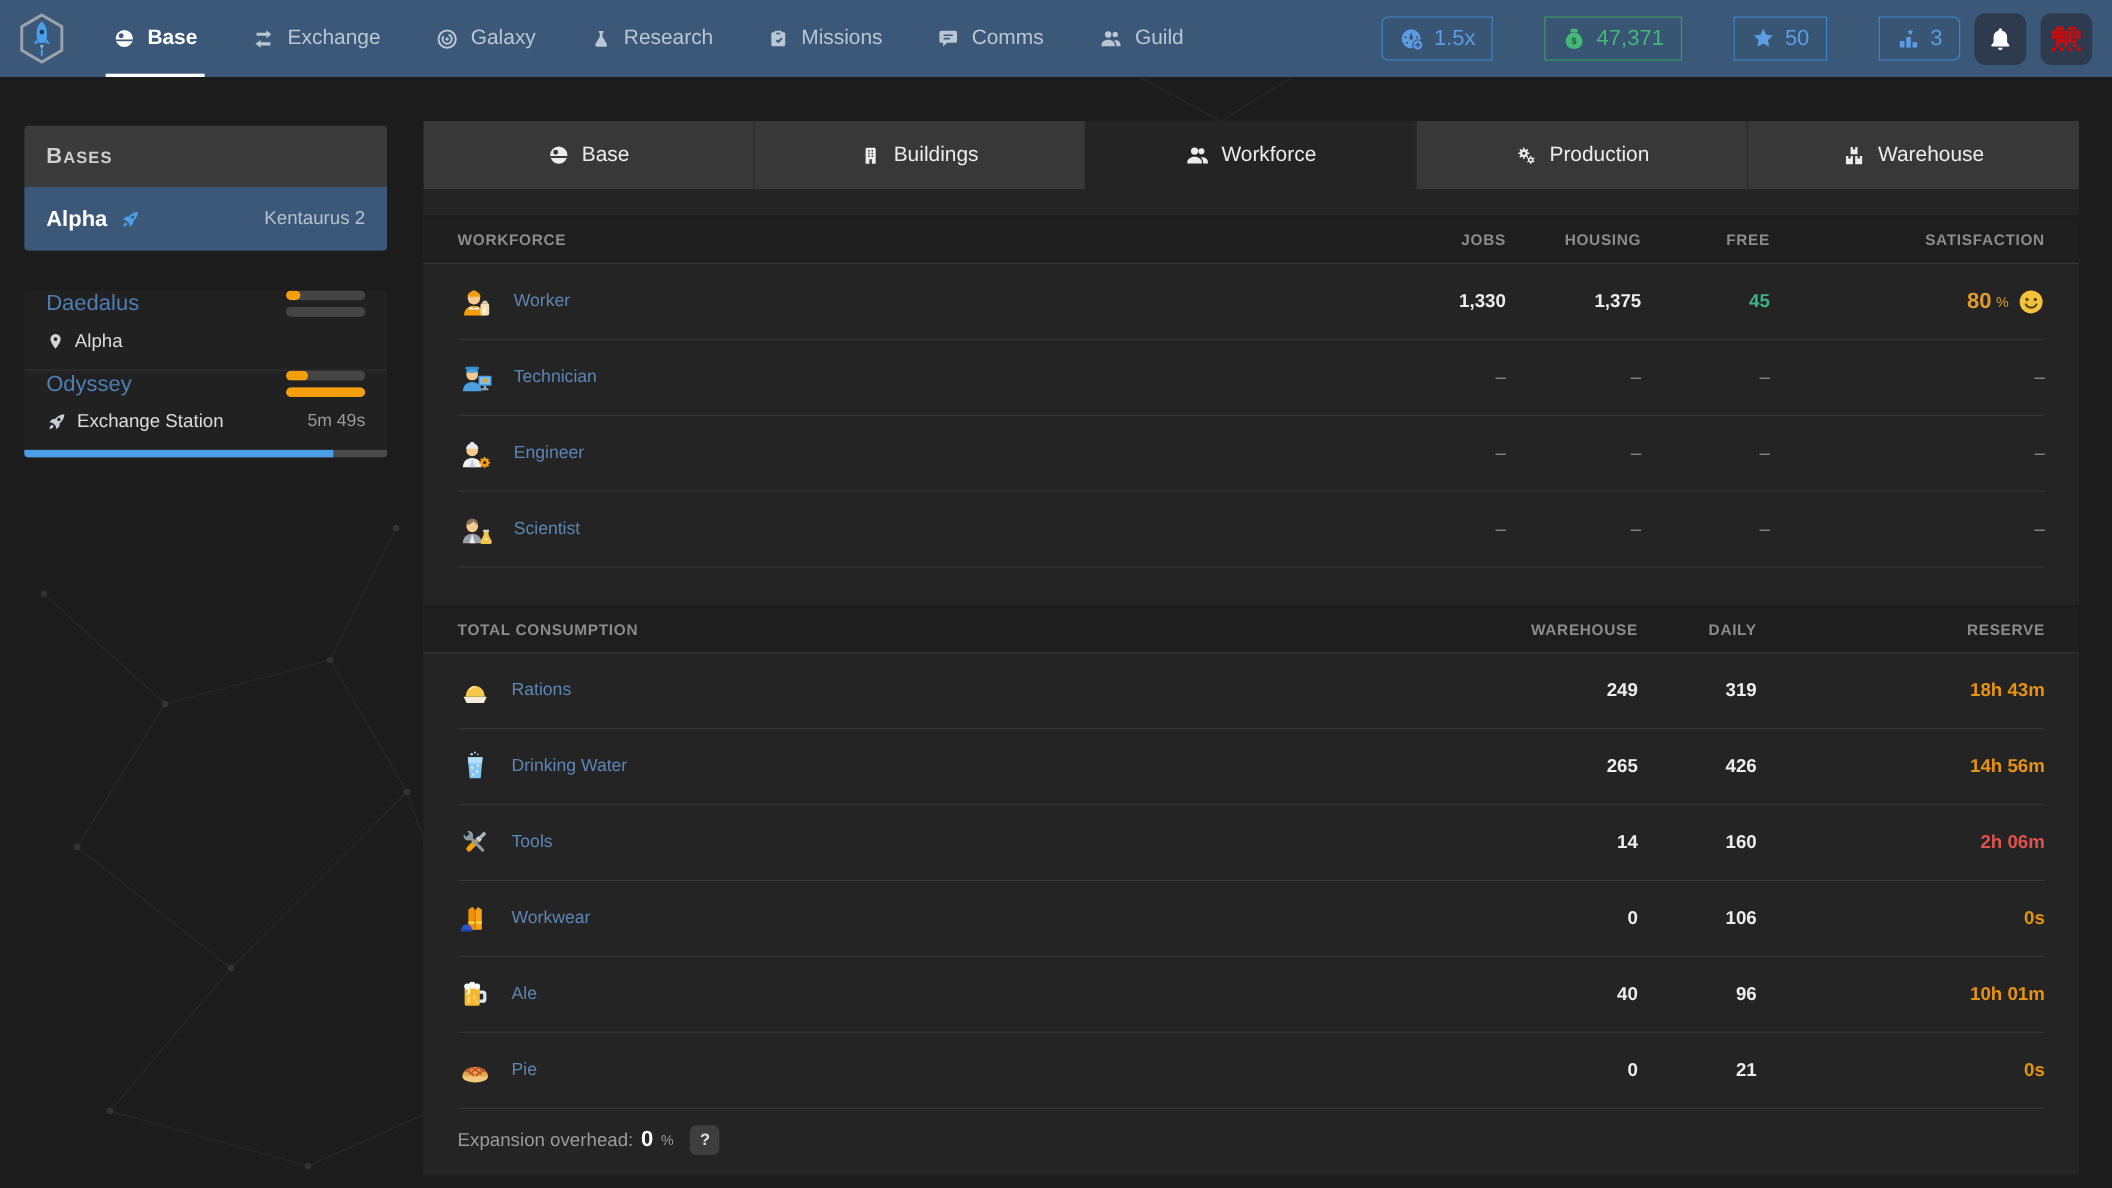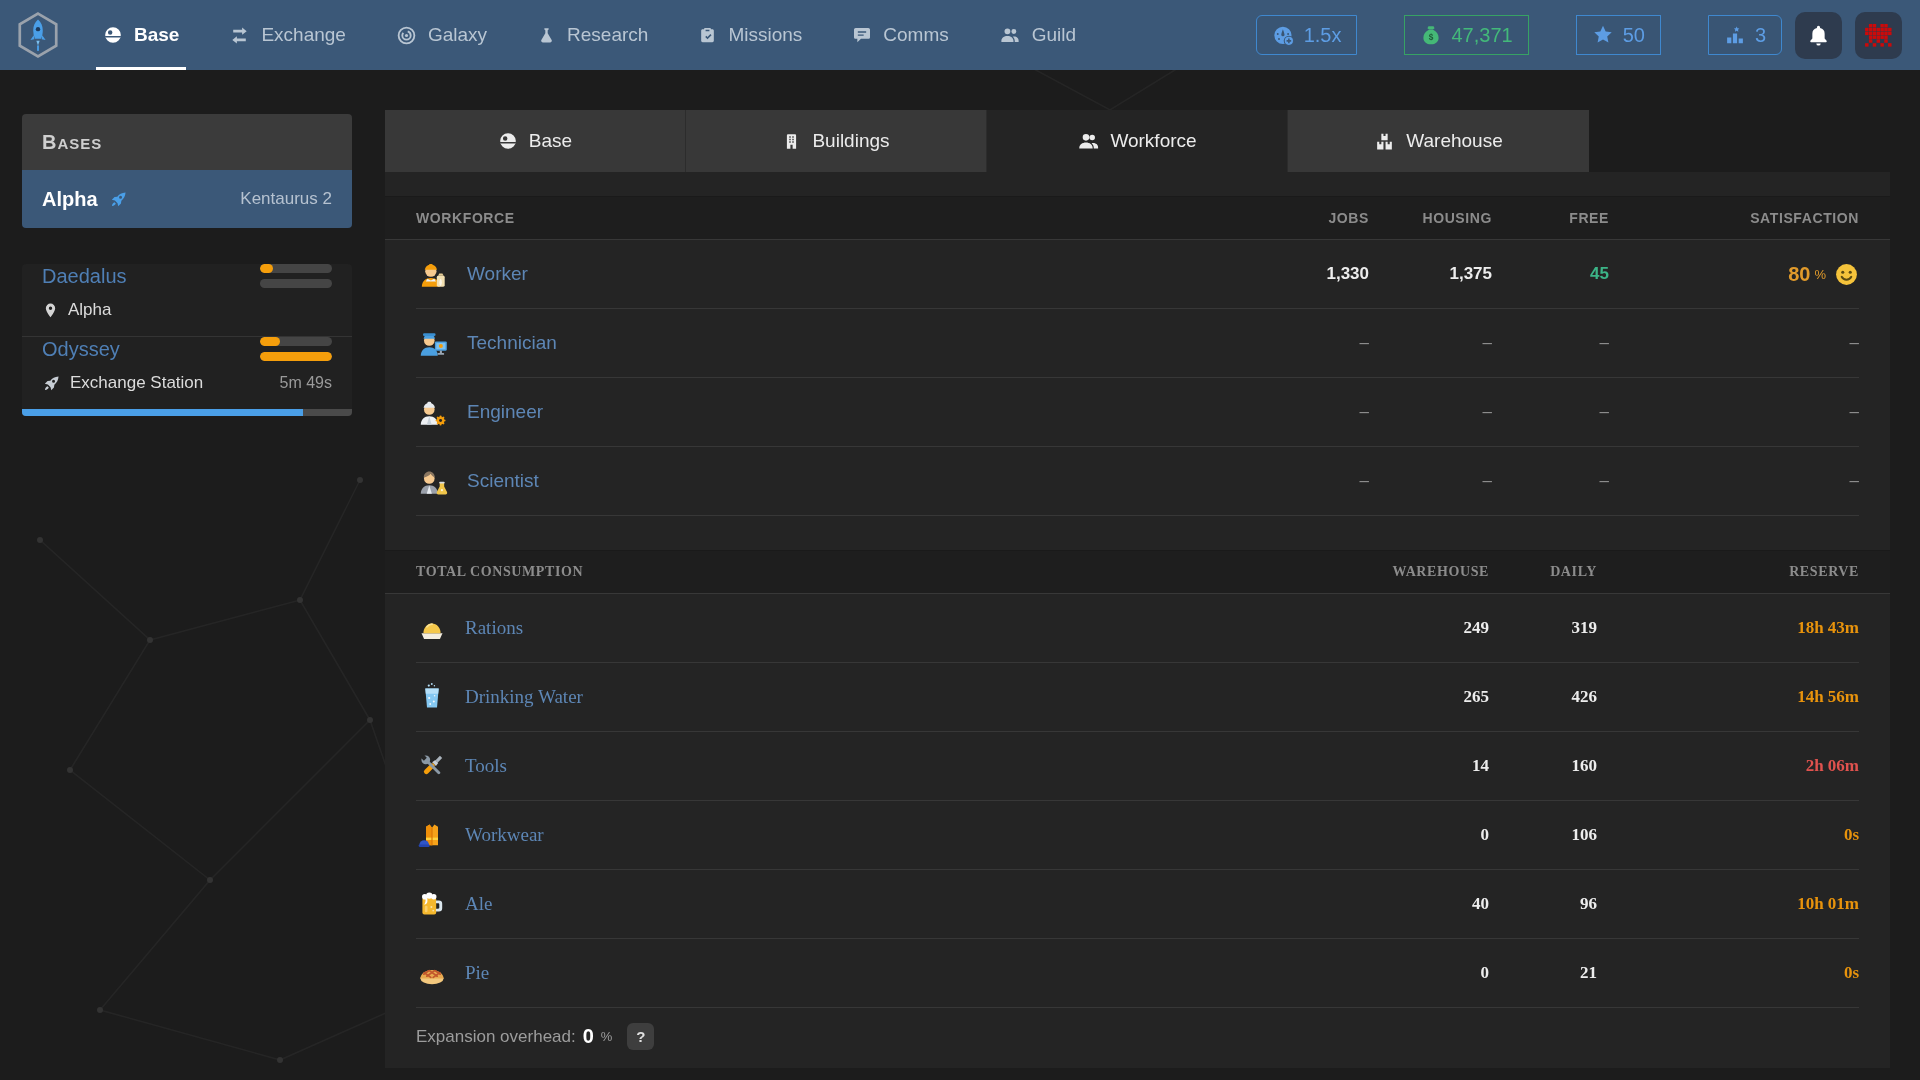--- a/index.html
+++ b/index.html
@@ -48,23 +48,23 @@
   .tab{ display:flex; align-items:center; justify-content:center; gap:11px; background:#383838; color:#ececec; font-size:19px; border-right:1px solid #2c2c2c; cursor:pointer; }
   .tab:last-child{ border-right:none; }
   .tab.active{ background:#242424; }
   .panel-main{ background:#242424; padding:24px 0 18px; }
   .thead{ display:grid; align-items:center; height:44px; background:#1e1e1e; border-top:1px solid #1a1a1a; border-bottom:1px solid #383838; padding:0 31px; }
   .th{ font-size:14px; color:#8c8c8c; font-weight:700; letter-spacing:.6px; text-align:right; }
   .th.first{ text-align:left; }
   .tbody{ padding:0 31px; }
   .trow{ display:grid; align-items:center; height:69px; border-bottom:1px solid #373737; }
   .wf-grid{ grid-template-columns:1fr 140px 123px 117px 250px; }
-  .cons-grid{ grid-template-columns:1fr 140px 108px 262px;font-family:Liberation Serif, serif; }
+  .cons-grid{ grid-template-columns:1fr 140px 108px 262px; }
   .name-cell{ display:flex; align-items:center; gap:17px; }
-  .name-link{ color:#5d86b5; font-size:19px; cursor:pointer; }
+  .name-link{ color:#5d86b5; font-size:16px; cursor:pointer; }
   .num{ text-align:right; font-size:17px; font-weight:700; color:#ededed; }
   .num.dash{ color:#8f8f8f; font-weight:400; }
   .num.free-pos{ color:#3cb487; }
   .sat-cell{ display:flex; justify-content:flex-end; align-items:center; gap:8px; }
   .sat-val{ color:#e09a2b; font-weight:700; font-size:20px; }
   .sat-unit{ color:#e09a2b; font-size:13px; margin-left:-4px; align-self:center; }
   .reserve.warn{ color:#e8930c; } .reserve.alert{ color:#e0524e; }
   .table-gap{ height:34px; }
   .foot{ display:flex; align-items:center; gap:7px; padding:15px 31px 0; color:#9c9c9c; font-size:17px; }
   .foot-val{ color:#fff; font-size:20px; font-weight:600; }
@@ -345,20 +345,40 @@
         <span class="icon">
           <svg viewBox="0 0 24 24" width="22" height="22">
             <path fill="currentColor" d="M9.8 11.6a3.6 3.6 0 100-7.2 3.6 3.6 0 000 7.2zm6.8-.3a3 3 0 100-6 3 3 0 000 6zM2.5 19.6c0-3.7 3.3-6 7.3-6s7.3 2.3 7.3 6v.7H2.5zM18.3 20.3v-.7c0-2.2-.9-4-2.4-5.2 3.5-.8 7.1 1.1 7.1 4.3v1.6z"></path>
           </svg>
         </span>
         <span class="tab-label">Workforce</span>
       </div>
       <div class="tab">
         <span class="icon">
           <svg viewBox="0 0 24 24" width="21" height="21">
+            <g fill="currentColor">
+              <rect x="8.6" y="3.6" width="1.8" height="11.8" rx=".9"></rect>
+              <rect x="8.6" y="3.6" width="1.8" height="11.8" rx=".9" transform="rotate(45 9.5 9.5)"></rect>
+              <rect x="8.6" y="3.6" width="1.8" height="11.8" rx=".9" transform="rotate(90 9.5 9.5)"></rect>
+              <rect x="8.6" y="3.6" width="1.8" height="11.8" rx=".9" transform="rotate(135 9.5 9.5)"></rect>
+              <circle cx="9.5" cy="9.5" r="4"></circle>
+              <rect x="16" y="12.2" width="1.4" height="8.6" rx=".7"></rect>
+              <rect x="16" y="12.2" width="1.4" height="8.6" rx=".7" transform="rotate(60 16.7 16.5)"></rect>
+              <rect x="16" y="12.2" width="1.4" height="8.6" rx=".7" transform="rotate(120 16.7 16.5)"></rect>
+              <circle cx="16.7" cy="16.5" r="2.9"></circle>
+            </g>
+            <circle cx="9.5" cy="9.5" r="1.6" fill="#383838"></circle>
+            <circle cx="16.7" cy="16.5" r="1.2" fill="#383838"></circle>
+          </svg>
+        </span>
+        <span class="tab-label">Production</span>
+      </div>
+      <div class="tab">
+        <span class="icon">
+          <svg viewBox="0 0 24 24" width="21" height="21">
             <path fill="currentColor" fill-rule="evenodd" d="M8.4 3h7.2v7.6H8.4zm2.4 0h2.4v2.6h-2.4zM3.6 12.4h7.2V21H3.6zm2.4 0h2.4V15H6zm7.2 0h7.2V21h-7.2zm2.4 0H18V15h-2.4z"></path>
           </svg>
         </span>
         <span class="tab-label">Warehouse</span>
       </div>
     </div>
   <div class="panel-main">
 
     <div class="thead wf-grid">
       <span class="th first">WORKFORCE</span>

